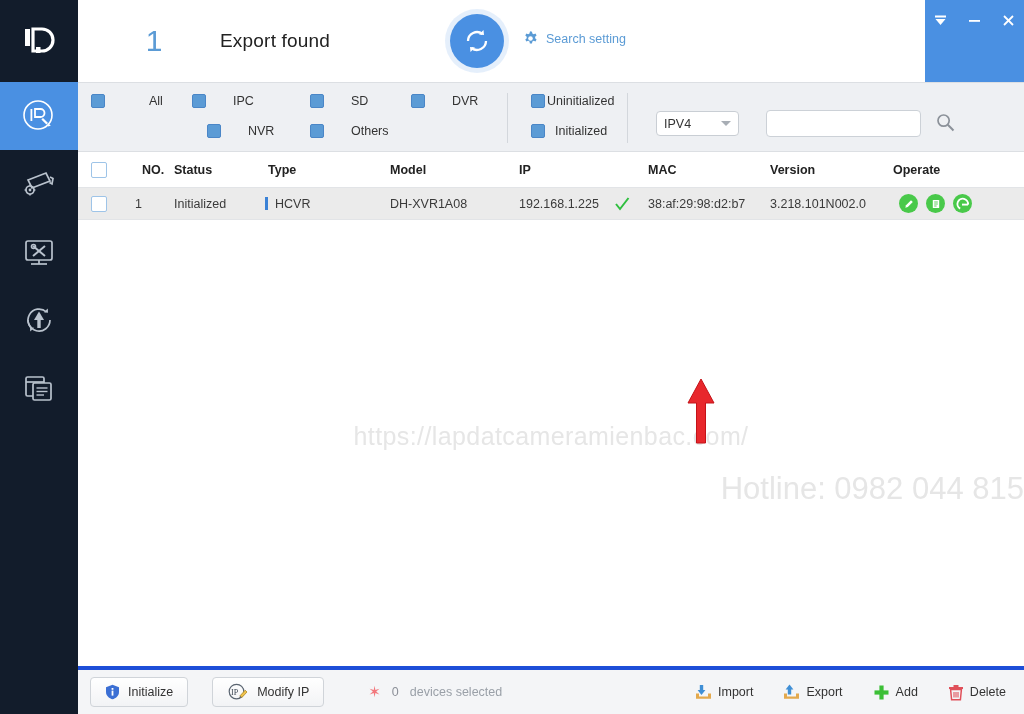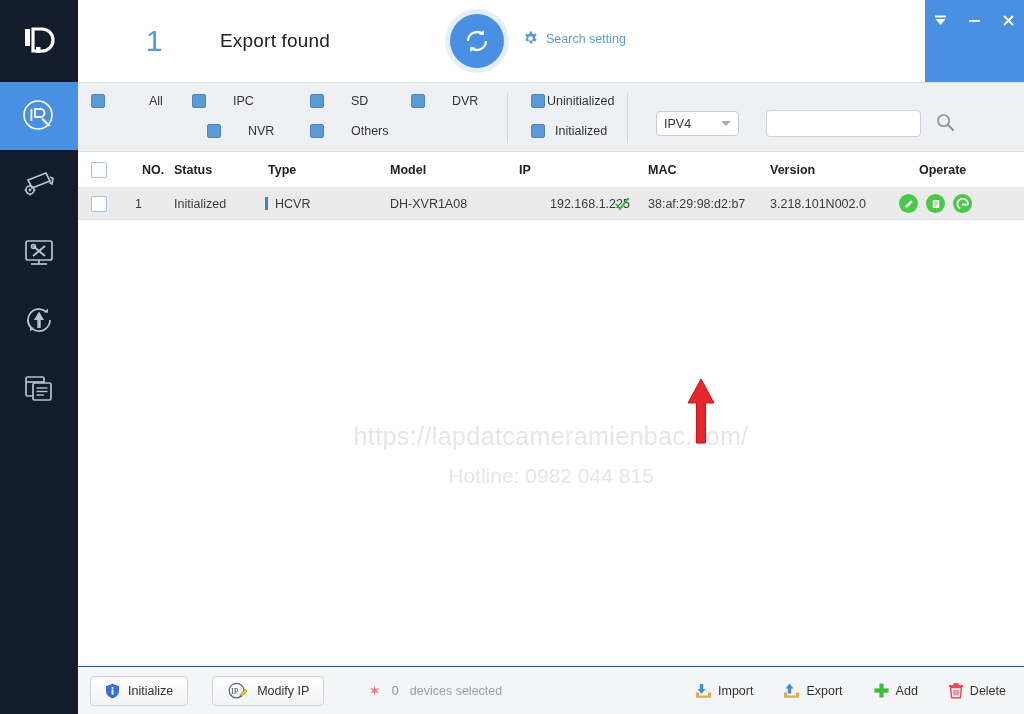--- a/index.html
+++ b/index.html
@@ -214,34 +214,34 @@
   
   .watermark {
     position: absolute;
     left: 0; right: 0; top: 270px;
     text-align: center;
     color: #e6e6e6;
     pointer-events: none;
     user-select: none;
   }
   .wm1 { font-size: 25px; letter-spacing: .4px; }
-  .wm2 { font-size: 21px; margin-top: 13px; }
+  .wm2 { font-size: 31px; margin-top: 20px; text-align: right; }
 
   
   .red-arrow {
     position: absolute;
     left: 606px; top: 225px;
     pointer-events: none;
   }
 
   
   .footer {
     height: 48px;
     background: #f4f5f7;
-    border-top: 1px solid #1d4ed8;
+    border-top: 4px solid #1d4ed8;
     flex: 0 0 48px;
     position: relative;
     display: flex; align-items: center; justify-content: center;
   }
   .fbtn {
     height: 30px;
     background: linear-gradient(#ffffff, #f2f3f5);
     border: 1px solid #d0d4d9;
     border-radius: 4px;
     display: flex; align-items: center;
@@ -441,35 +441,35 @@
         <div class="cell" style="left:13px;">
           <span class="chk-white"></span>
         </div>
         <div class="cell" style="left:64px;">NO.</div>
         <div class="cell" style="left:96px;">Status</div>
         <div class="cell" style="left:190px;">Type</div>
         <div class="cell" style="left:312px;">Model</div>
         <div class="cell" style="left:441px;">IP</div>
         <div class="cell" style="left:570px;">MAC</div>
         <div class="cell" style="left:692px;">Version</div>
-        <div class="cell" style="left:841px;">Operate</div>
+        <div class="cell" style="left:815px;">Operate</div>
       </div>
 
       <div class="trow">
         <div class="cell" style="left:13px;">
           <span class="chk-white"></span>
         </div>
         <div class="cell" style="left:57px;">1</div>
         <div class="cell" style="left:96px;">Initialized</div>
         <div class="cell" style="left:187px;">
           <span class="type-bar"></span>
           <span>HCVR</span>
         </div>
         <div class="cell" style="left:312px;">DH-XVR1A08</div>
-        <div class="cell" style="left:441px;margin-left:31px;">192.168.1.225</div>
+        <div class="cell" style="left:441px;">192.168.1.225</div>
         <div class="cell" style="left:535px;">
           <svg width="18" height="18" viewBox="0 0 18 18">
             <path d="M3 9 L7 14 L15.5 3" fill="none" stroke="#2fbf3f" stroke-width="2"></path>
           </svg>
         </div>
         <div class="cell" style="left:570px;">38:af:29:98:d2:b7</div>
         <div class="cell" style="left:692px;">3.218.101N002.0</div>
         <div class="cell" style="left:821px;">
           <span class="opbtn">
             <svg width="12" height="12" viewBox="0 0 12 12">

